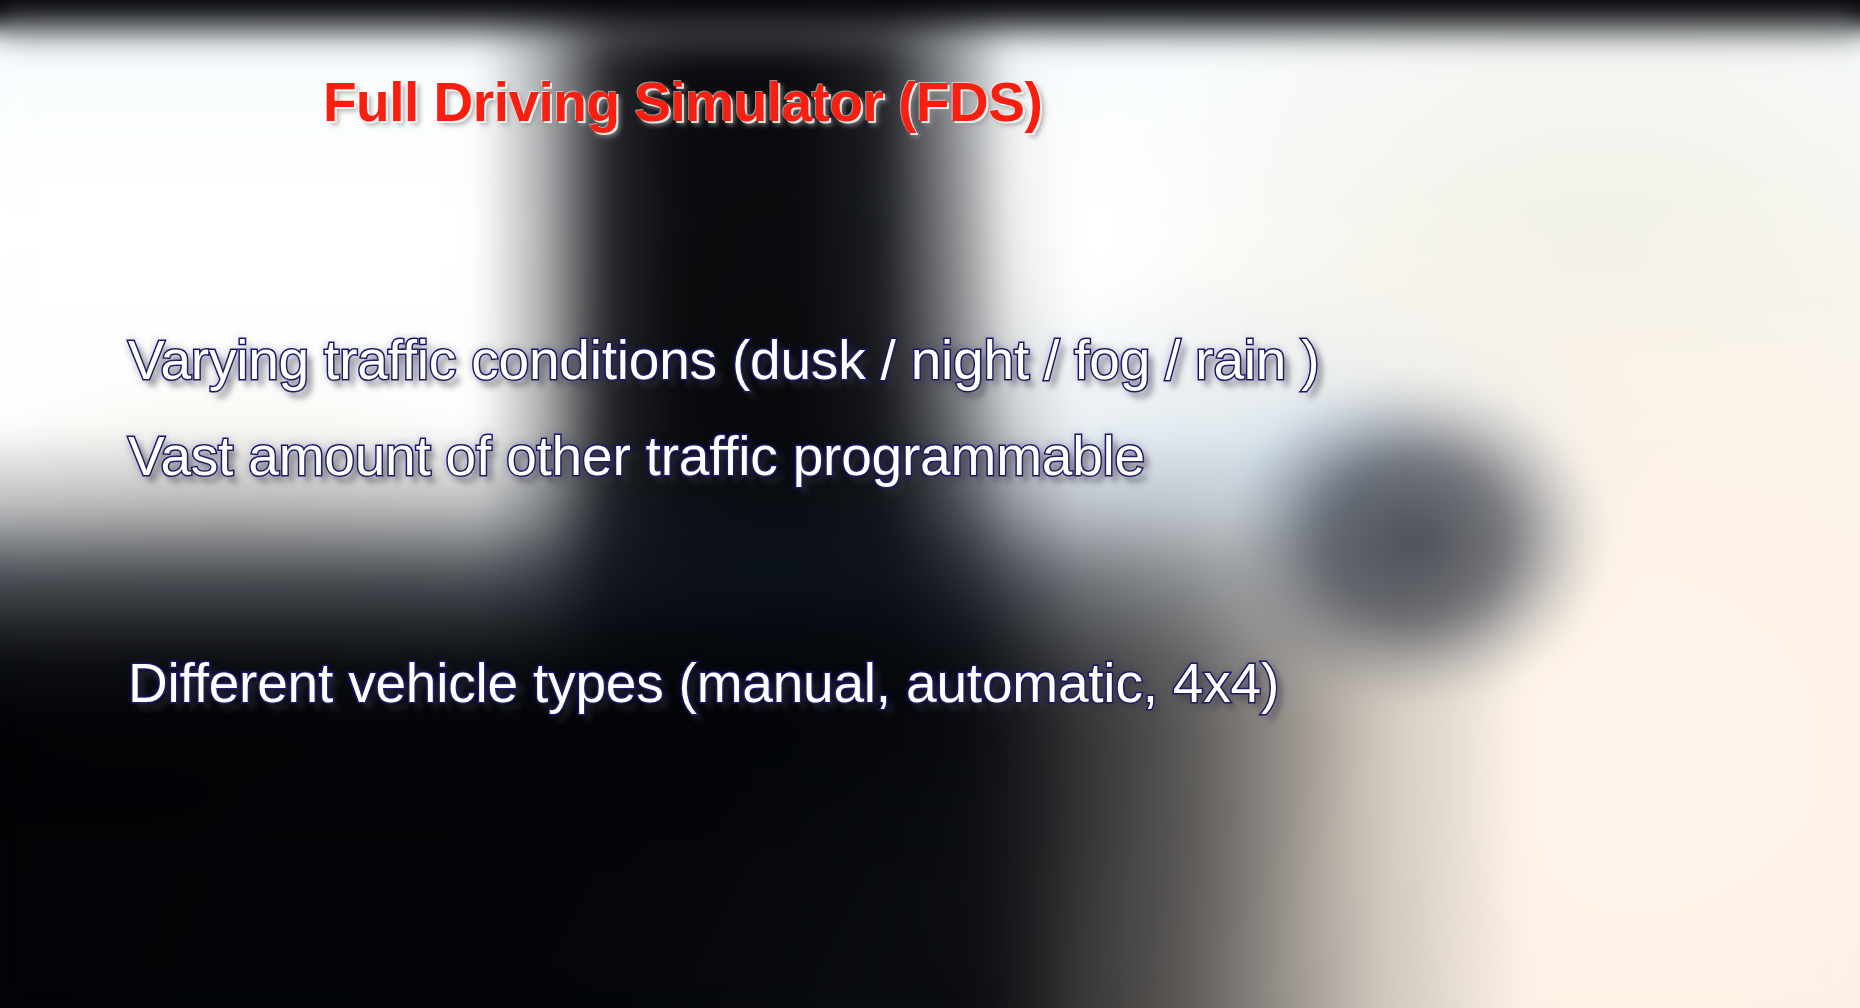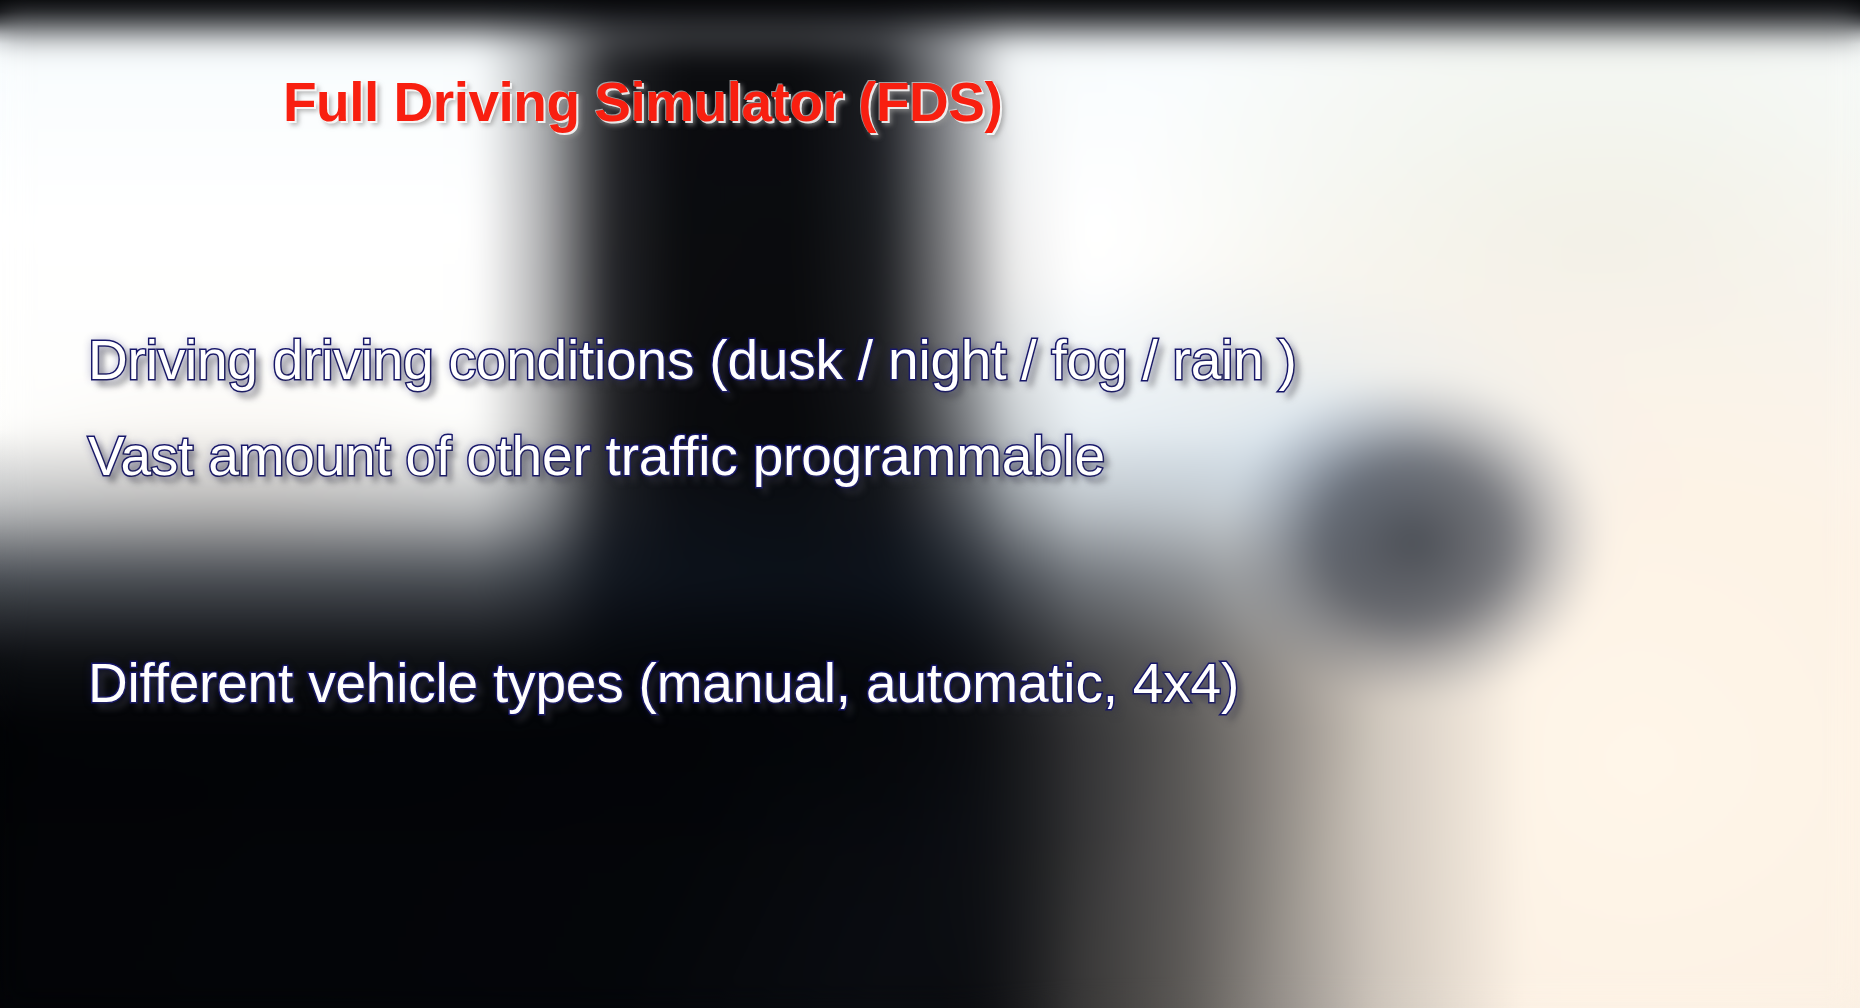--- a/index.html
+++ b/index.html
@@ -146,21 +146,21 @@
         rgba(210,228,242,0.22) 55%,
         rgba(220,234,246,0) 85%),
       radial-gradient(ellipse 380px 200px at 230px 520px,
         rgba(236,226,216,0.5) 0%,
         rgba(240,232,222,0) 80%);
   }
 
   .bg-soften { backdrop-filter: blur(14px); }
 
   
-  .content { position: absolute; inset: 0; }
+  .content { position: absolute; inset: 0; margin-left: 40px; }
 
   .slide-title {
     position: absolute;
     left: 283px;
     top: 70px;
     font-size: 55px;
     font-weight: bold;
     letter-spacing: -0.5px;
     color: #f81f10;
     text-shadow:
@@ -204,21 +204,21 @@
   <div class="bg-layer bg-pillar2"></div>
   <div class="bg-layer bg-dash"></div>
   <div class="bg-layer bg-diag"></div>
   <div class="bg-layer bg-roof"></div>
   <div class="bg-layer bg-soften"></div>
 
   <div class="content">
 
     <div class="slide-title">Full Driving Simulator (FDS)</div>
 
-    <div class="bullet b1">Driving driving conditions (dusk / night / fog / rain )</div>
+    <div class="bullet b1">Varying traffic conditions (dusk / night / fog / rain )</div>
 
     <div class="bullet b2">Vast amount of other traffic programmable</div>
 
 
     <div class="bullet b4">Different vehicle types (manual, automatic, 4x4)</div>
 
 
   </div>
 </div>
 

